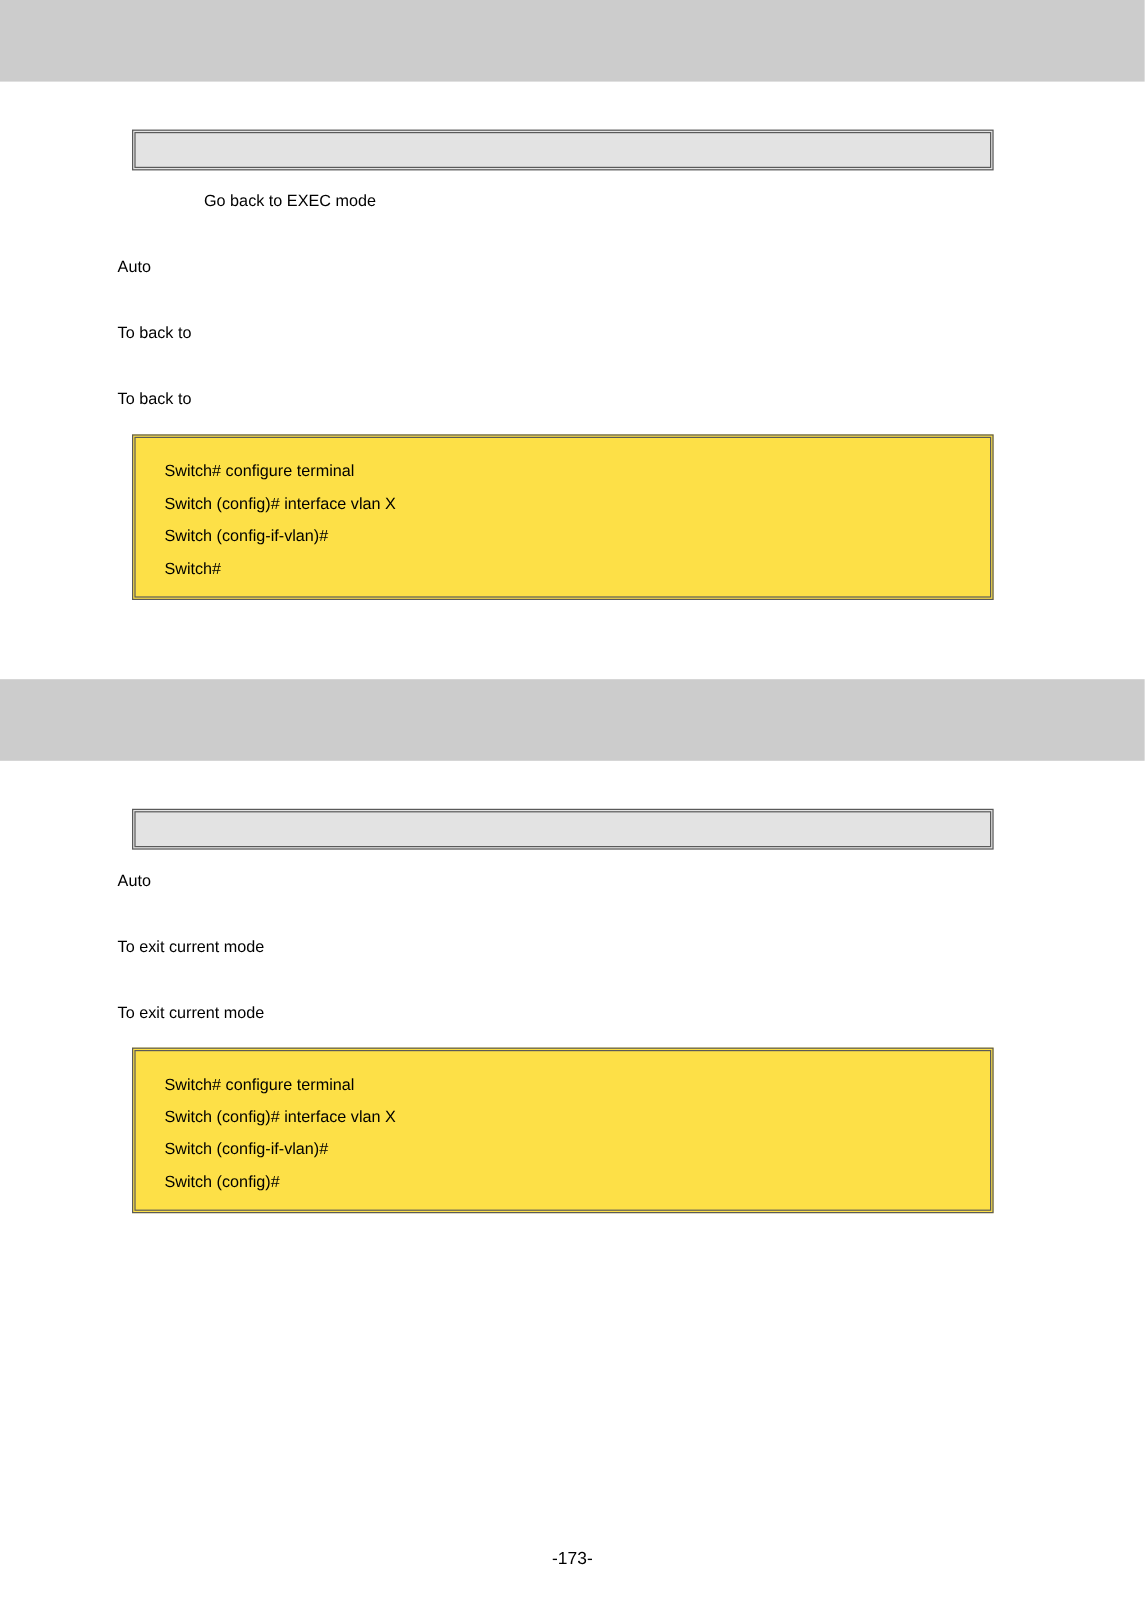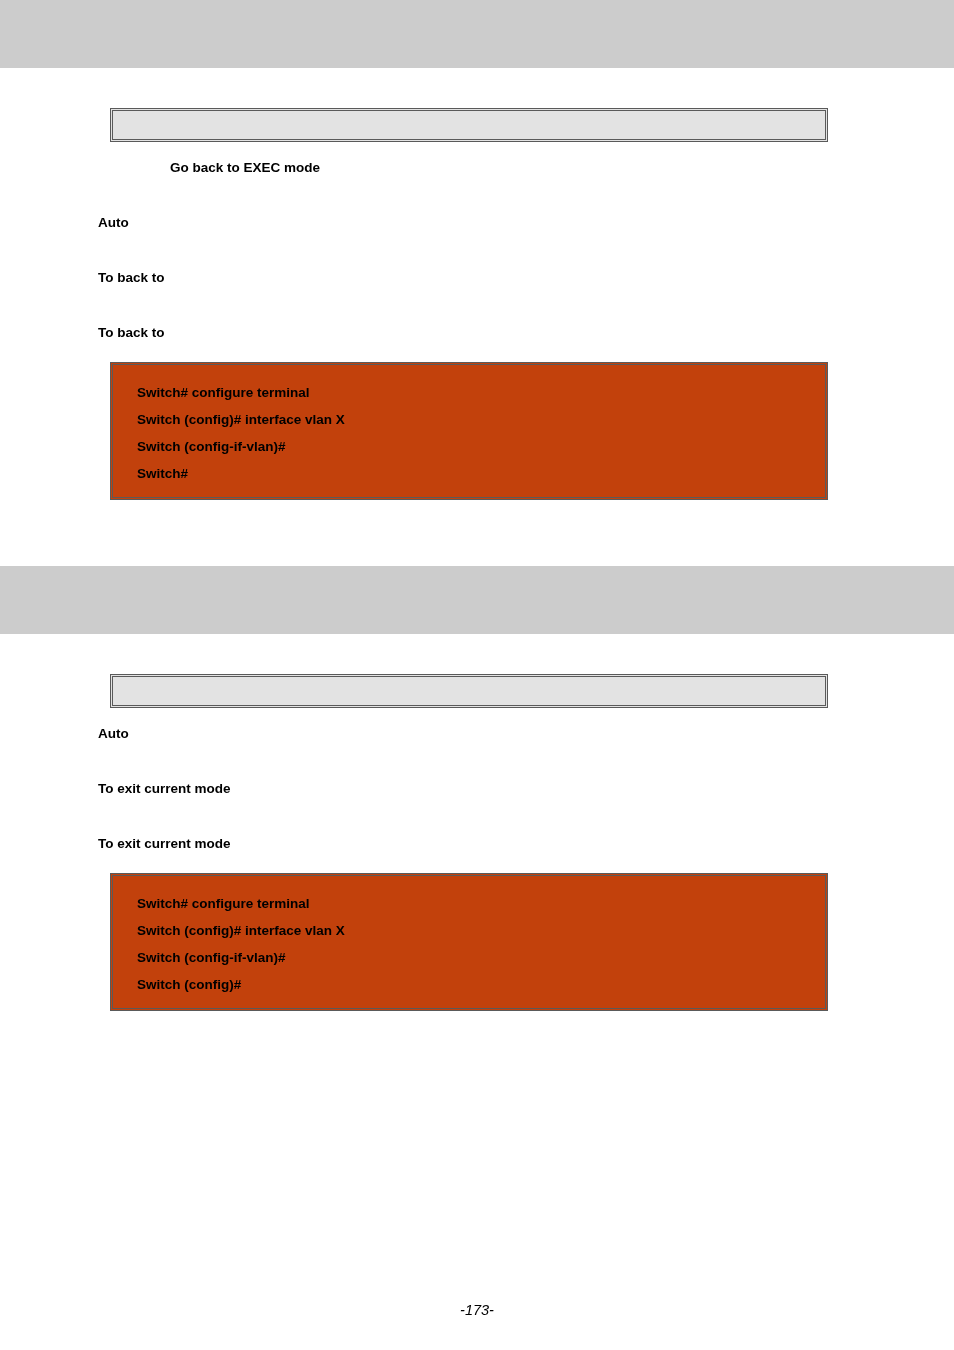--- a/index.html
+++ b/index.html
@@ -19,21 +19,20 @@
   }
   .section-header {
     width: 100%;
     height: 68px;
     background: #cccccc;
     margin-bottom: 40px;
   }
   .content {
     padding-left: 98px;
     padding-right: 98px;
-    font-weight: bold;
   }
   .syntax-box {
     border: 3px double #5a5a5a;
     background: #e3e3e3;
     height: 34px;
     margin-left: 12px;
     margin-right: 28px;
     margin-bottom: 18px;
   }
   .desc-line {
@@ -46,37 +45,36 @@
     font-size: 13.5px;
     margin-bottom: 40px;
     margin-top: 12px;
   }
   .field-value-short {
     font-size: 13.5px;
     margin-bottom: 22px;
   }
   .code-block {
     border: 3px double #5a5a5a;
-    background: #c2410c;
+    background: #fde047;
     margin-left: 12px;
     margin-right: 28px;
     padding: 14px 24px 10px 24px;
     font-size: 13.5px;
     line-height: 2.0;
   }
   .code-line {
     display: block;
   }
   .page-footer {
     position: absolute;
-    bottom: 32px;
+    bottom: 43px;
     width: 100%;
     text-align: center;
     font-size: 14.5px;
-    font-style: italic;
   }
   .gap-large {
     height: 66px;
   }
 </style>
 </head>
 <body>
 
 <div class="page">
 

